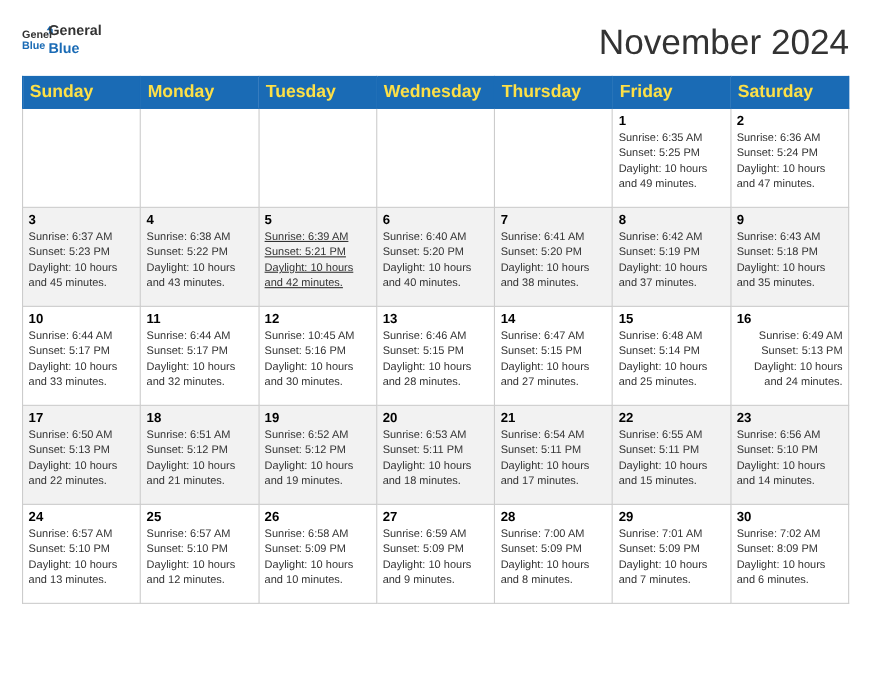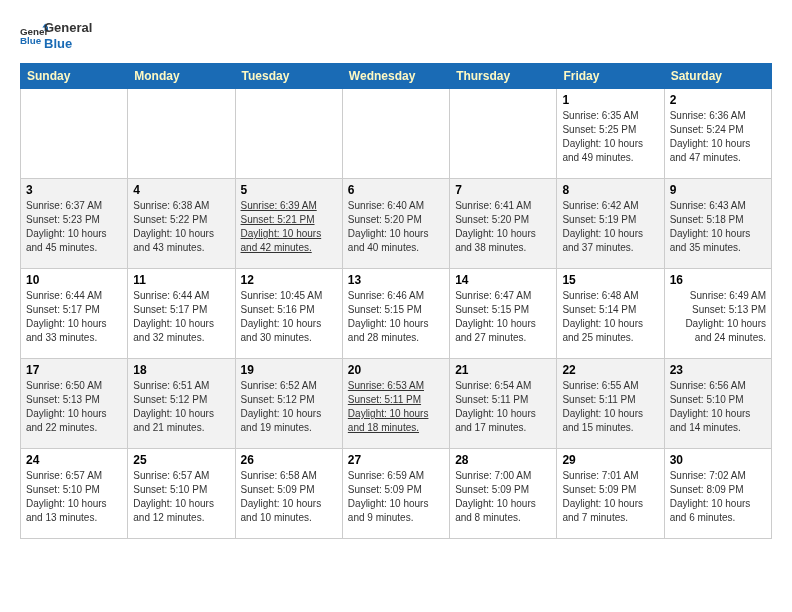--- a/index.html
+++ b/index.html
@@ -42,24 +42,24 @@
       font-size: 14px;
       color: #555;
     }
     .calendar {
       width: 100%;
       border-collapse: collapse;
       font-size: 10.5px;
     }
     .calendar thead th {
       background: #1a6bb5;
-      color: #fef9c3;
+      color: #fde047;
       text-align: left;
       padding: 5px 6px;
-      font-size: 12px;
+      font-size: 16px;
       font-weight: bold;
       border: 1px solid #1a6bb5;
     }
     .calendar tbody td {
       vertical-align: top;
       border: 1px solid #ccc;
       padding: 4px 5px;
       width: 14.28%;
       min-height: 80px;
       height: 90px;
@@ -96,20 +96,21 @@
         <text x="0" y="32" font-size="14" font-weight="bold" fill="#1a6bb5">Blue</text>
         <polygon points="32,8 40,8 36,2" fill="#1a6bb5"></polygon>
         <polygon points="34,12 40,12 40,6" fill="#1a6bb5"></polygon>
       </svg>
       <div style="display:flex; flex-direction:column; line-height:1.2; margin-left:-8px;">
         <span style="font-size:13px; font-weight:bold; color:#333;">General</span>
         <span style="font-size:13px; font-weight:bold; color:#1a6bb5;">Blue</span>
       </div>
     </div>
     <div class="title-block">
+      <div class="month-title">November 2024</div>
     </div>
   </div>
 
   <table class="calendar">
     <thead>
       <tr id="weekday-header">
           <th>Sunday</th>
           <th>Monday</th>
           <th>Tuesday</th>
           <th>Wednesday</th>
@@ -259,21 +260,21 @@
           </td>
           <td>
             <span class="day-number">19</span>
             <div class="day-info" style="white-space: pre-line;">Sunrise: 6:52 AM
 Sunset: 5:12 PM
 Daylight: 10 hours
 and 19 minutes.</div>
           </td>
           <td>
             <span class="day-number">20</span>
-            <div class="day-info" style="white-space: pre-line; text-decoration: underline;">Sunrise: 6:53 AM
+            <div class="day-info" style="white-space: pre-line;">Sunrise: 6:53 AM
 Sunset: 5:11 PM
 Daylight: 10 hours
 and 18 minutes.</div>
           </td>
           <td>
             <span class="day-number">21</span>
             <div class="day-info" style="white-space: pre-line;">Sunrise: 6:54 AM
 Sunset: 5:11 PM
 Daylight: 10 hours
 and 17 minutes.</div>

